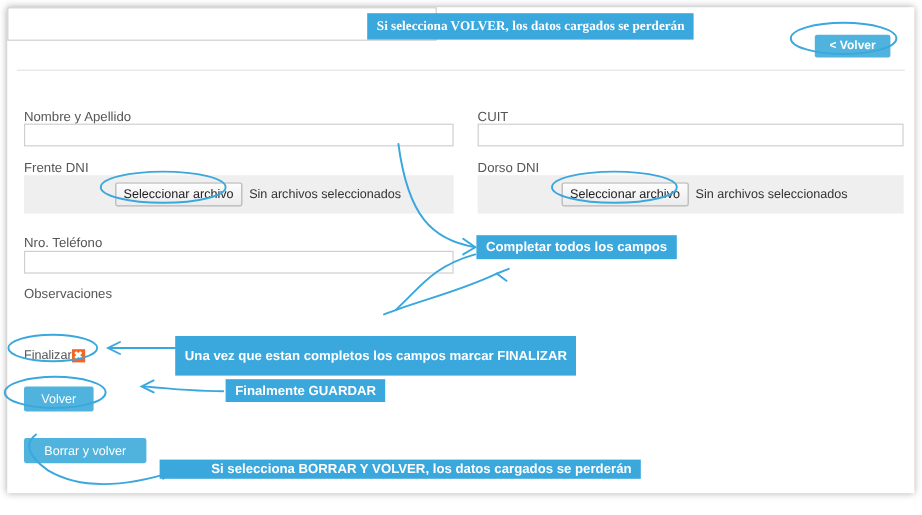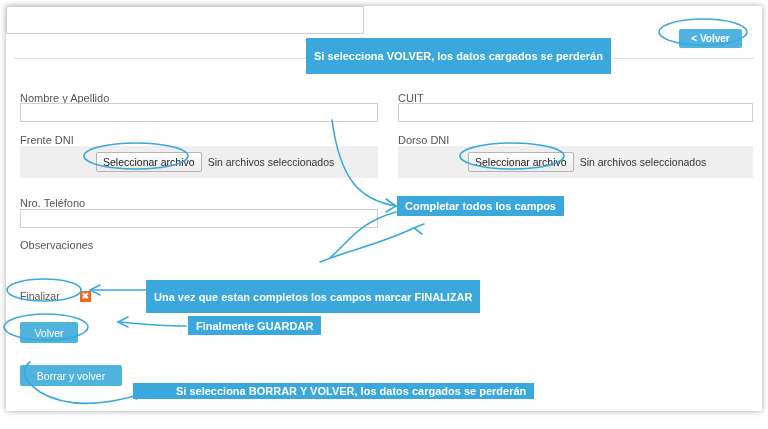--- a/index.html
+++ b/index.html
@@ -137,21 +137,21 @@
              border: 1px solid #cfcfcf; background:#fff; box-sizing: border-box;
              font-size: 11px; padding: 2px 4px; font-family: "Liberation Sans", sans-serif; }
 
   
   #finalizar-group {
     position: absolute;
     left: 14px;
     top: 284px;
     display: flex;
     align-items: center;
-    gap: 20px;
+    gap: 0;
   }
   #finalizar-label {
     font-size: 10.5px;
     color: #555;
   }
   #finalizar-check {
     width: 11px;
     height: 11px;
     background: #f26522;
     color: #ffffff;
@@ -184,21 +184,21 @@
     color: #ffffff;
     font-size: 11px;
     font-weight: bold;
     display: flex;
     align-items: center;
     justify-content: center;
     white-space: nowrap;
     padding: 0 8px;
     box-sizing: border-box;
   }
-  #callout-volver   { left: 306px; top: 38px;  height: 36px; }
+  #callout-volver   { left: 306px; top: 11px;  height: 22px; font-family: Liberation Serif, serif; }
   #callout-campos   { left: 397px; top: 196px; height: 20px; }
   #callout-finalizar{ left: 146px; top: 280px; height: 33px; }
   #callout-guardar  { left: 188px; top: 316px; height: 19px; }
   #callout-borrar   { left: 133px; top: 383px; height: 16px; padding-left: 43px; }
 
   
   #annotation-svg {
     position: absolute;
     left: 0; top: 0;
     width: 768px; height: 429px;

